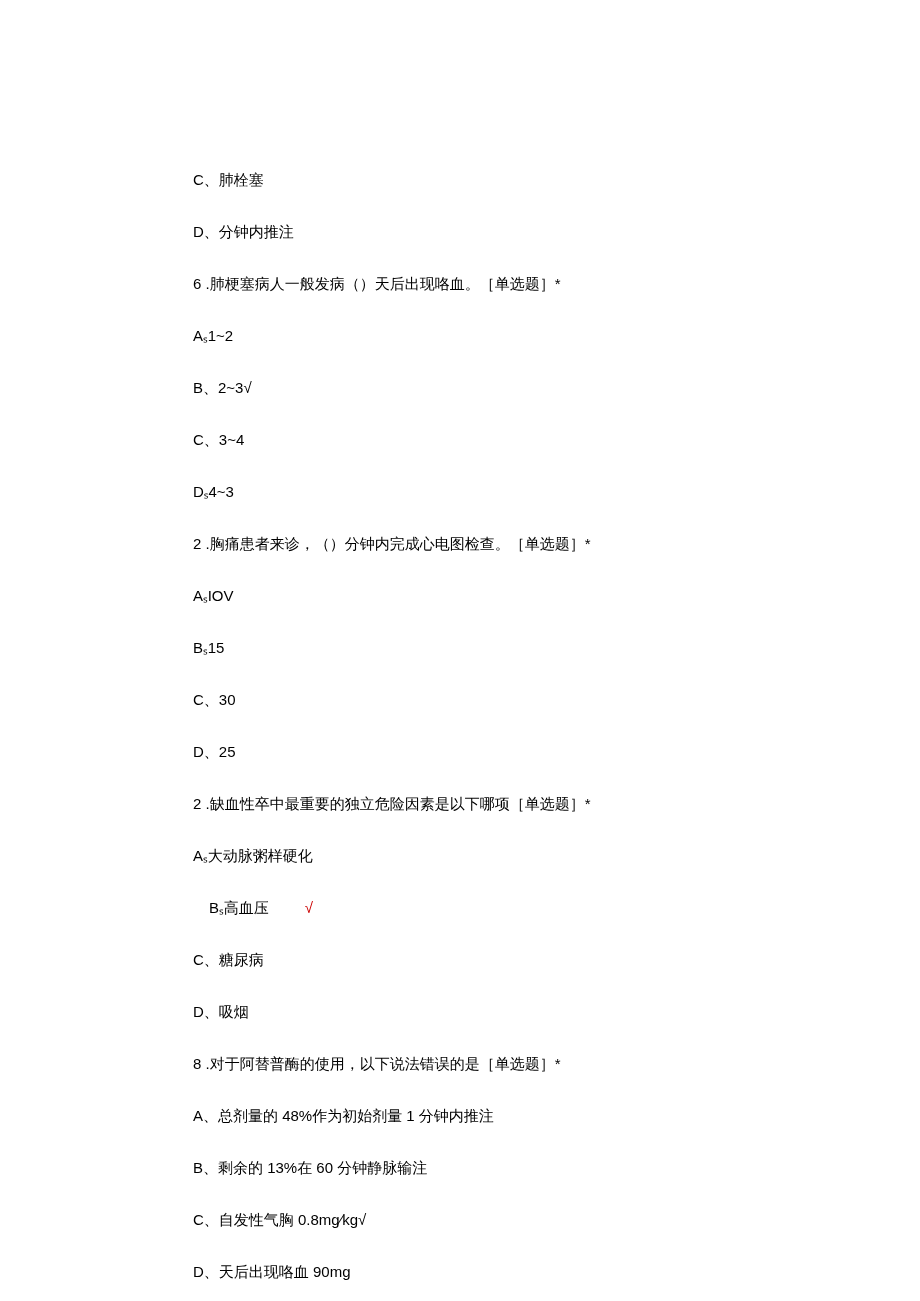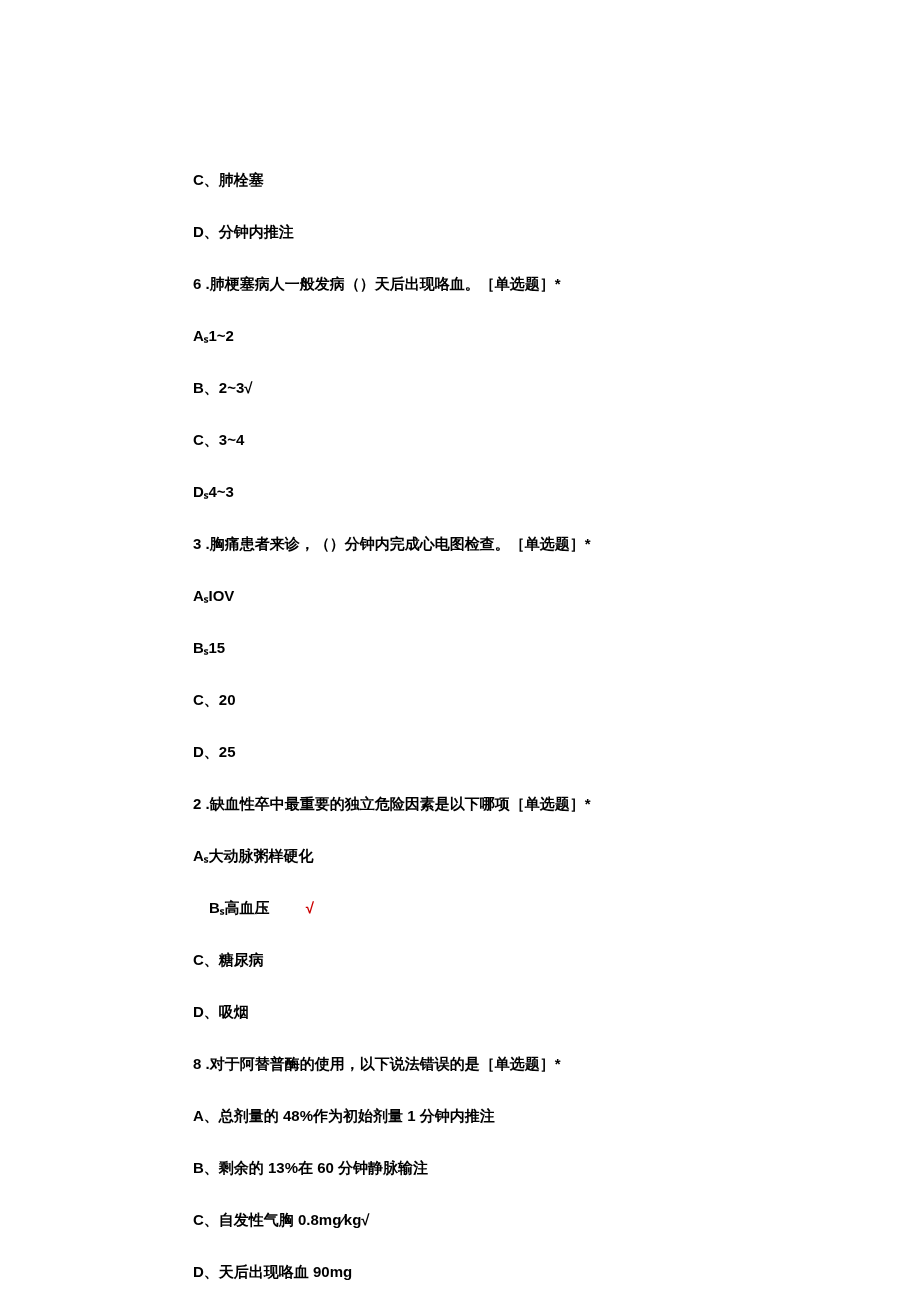--- a/index.html
+++ b/index.html
@@ -1,19 +1,18 @@
 <!DOCTYPE html>
 <html><head>
   <meta charset="utf-8">
   <style>
     * {
       margin: 16px;
       padding: 0;
       box-sizing: border-box;
-      font-weight: bold;
     }
     body {
       font-family: "Microsoft YaHei", Arial, sans-serif;
       background: #ffffff;
       width: 920px;
       padding: 120px 145px 60px 145px;
       color: #000000;
       font-size: 15px;
     }
     .line {
@@ -29,24 +28,24 @@
 
 <div class="line">C、肺栓塞</div>
 <div class="line">D、分钟内推注</div>
 
 <div class="line">6 .肺梗塞病人一般发病（）天后出现咯血。［单选题］*</div>
 <div class="line">Aₛ1~2</div>
 <div class="line">B、2~3√</div>
 <div class="line">C、3~4</div>
 <div class="line">Dₛ4~3</div>
 
-<div class="line">3 .胸痛患者来诊，（）分钟内完成心电图检查。［单选题］*</div>
+<div class="line">2 .胸痛患者来诊，（）分钟内完成心电图检查。［单选题］*</div>
 <div class="line">AₛIOV</div>
 <div class="line">Bₛ15</div>
-<div class="line">C、20</div>
+<div class="line">C、30</div>
 <div class="line">D、25</div>
 
 <div class="line">2 .缺血性卒中最重要的独立危险因素是以下哪项［单选题］*</div>
 <div class="line">Aₛ大动脉粥样硬化</div>
 <div class="line"><span>Bₛ高血压 </span><span class="check">√</span></div>
 <div class="line">C、糖尿病</div>
 <div class="line">D、吸烟</div>
 
 <div class="line">8 .对于阿替普酶的使用，以下说法错误的是［单选题］*</div>
 <div class="line">A、总剂量的 48%作为初始剂量 1 分钟内推注</div>

